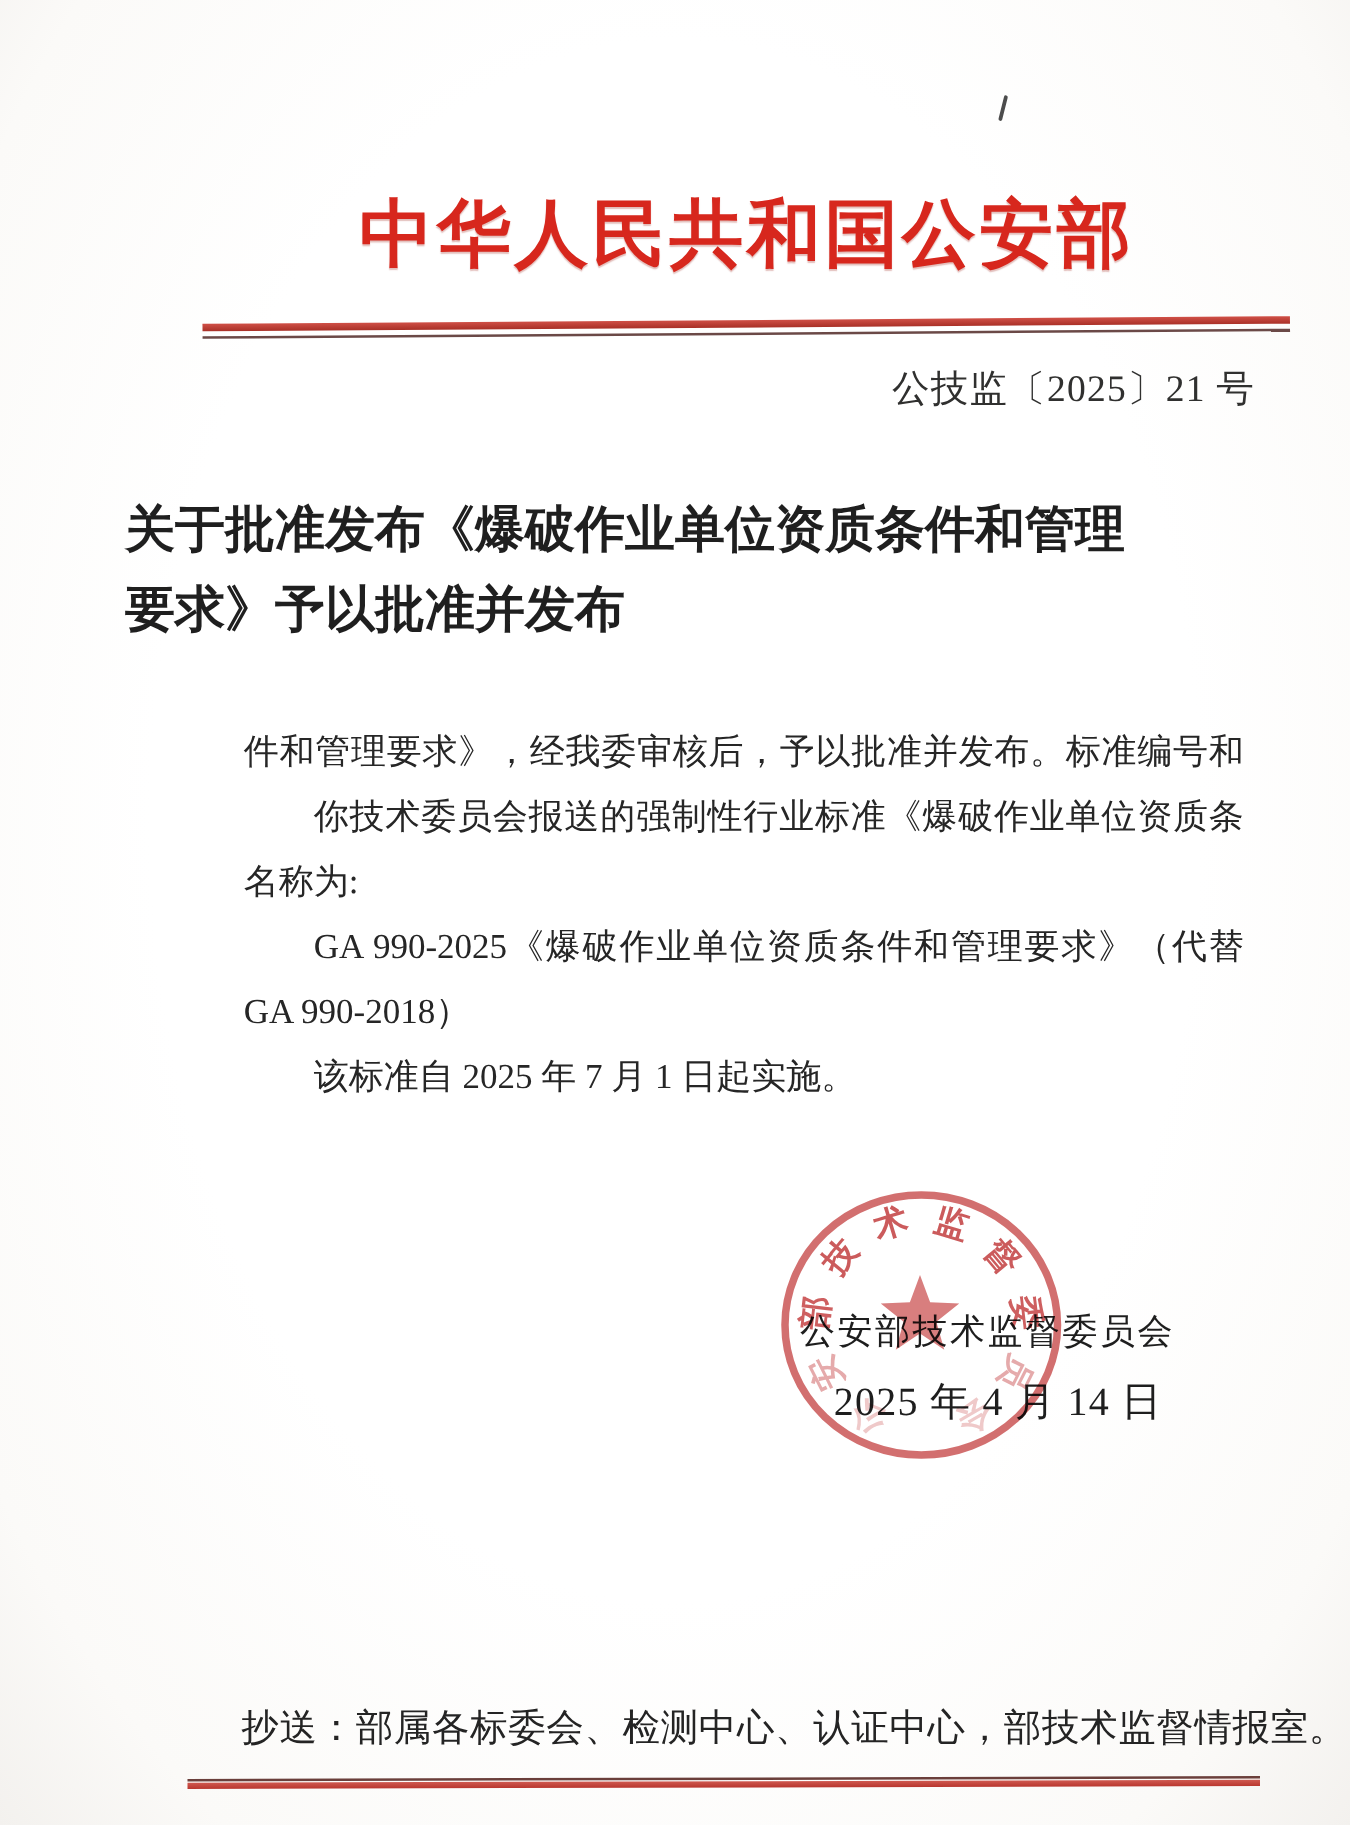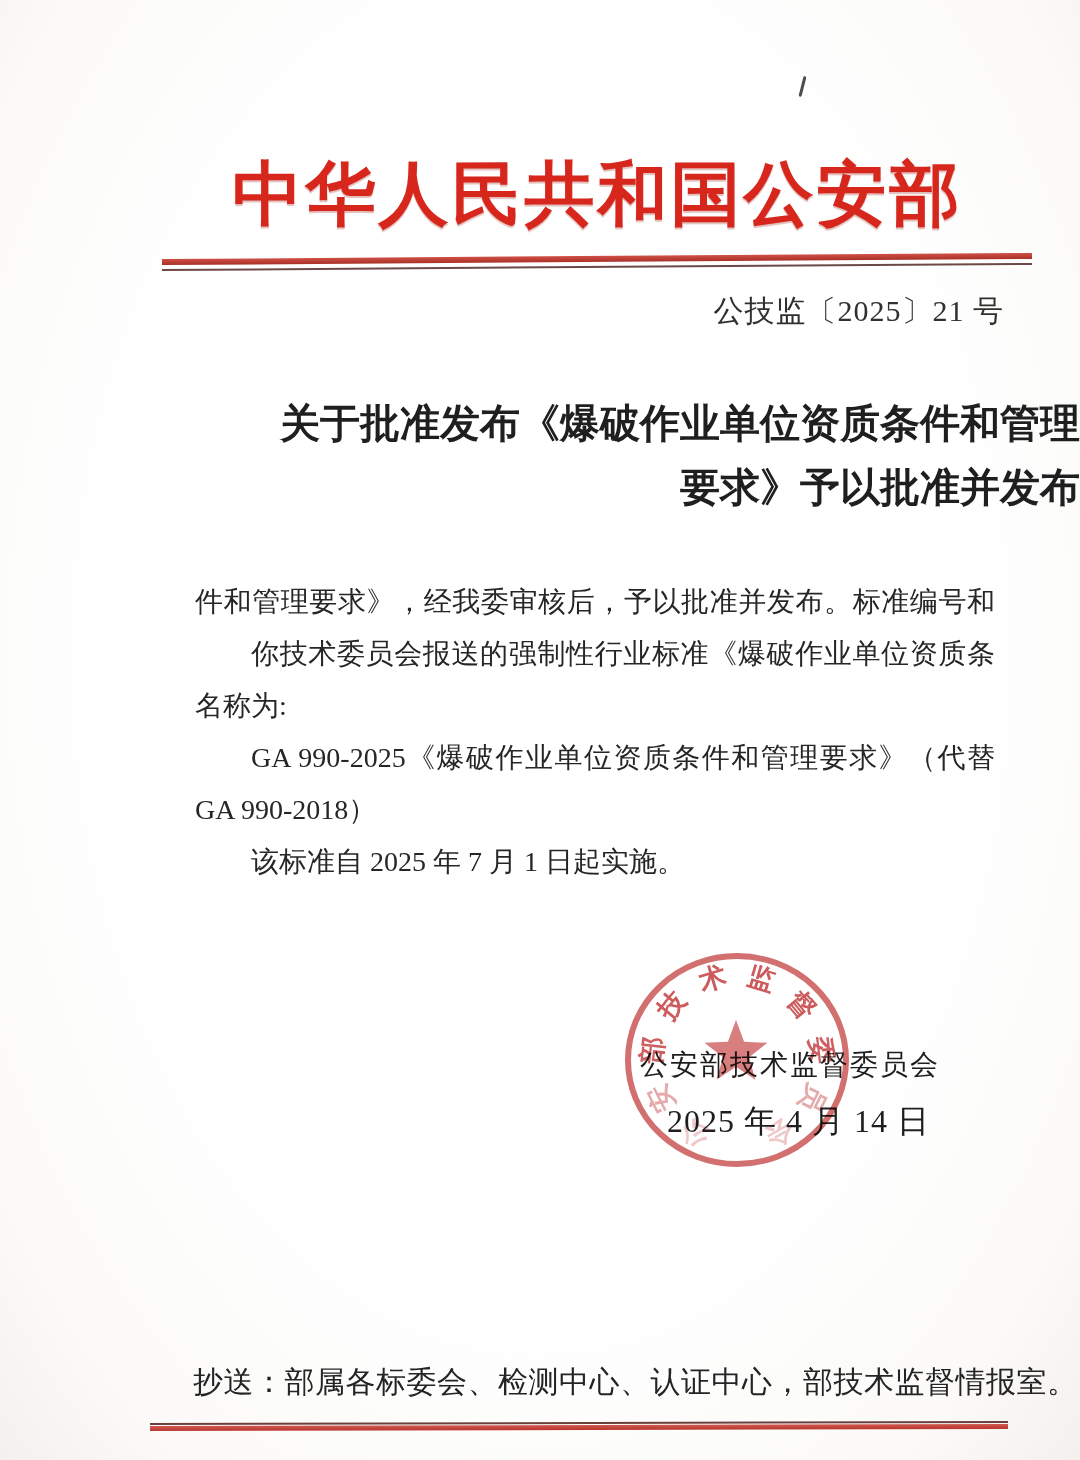--- a/index.html
+++ b/index.html
@@ -12,36 +12,36 @@
     position:relative;width:1080px;height:1460px;overflow:hidden;
     background:radial-gradient(ellipse at 50% 45%, #ffffff 55%, #fbfaf8 85%, #f3f1ee 100%);
     color:#262626;
   }
   .stray-mark{
     position:absolute;left:801px;top:76px;width:3px;height:21px;
     background:#4c4c4c;transform:rotate(14deg);border-radius:2px;
   }
   .masthead{
     position:absolute;left:115px;top:148px;width:965px;margin:0;
-    text-align:center;font-size:70px;font-weight:700;letter-spacing:3px;
+    text-align:center;font-size:59px;font-weight:700;letter-spacing:3px;
     color:#d7271d;
     text-shadow:0 2px 1px rgba(150,20,10,0.28);
     white-space:nowrap;
   }
   .rule-top{position:absolute;left:162px;top:256px;width:870px;transform:rotate(-0.4deg);}
   .rule-top .thick{height:6px;background:linear-gradient(180deg,#d05047,#a93027);}
   .rule-top .gap{height:4px;}
   .rule-top .thin{height:2px;background:#6b4947;}
   .doc-number{
     position:absolute;top:291px;right:76px;
     font-size:30px;letter-spacing:1px;color:#30302f;white-space:nowrap;
   }
   .doc-title{
     position:absolute;left:100px;top:392px;width:980px;
-    text-align:right;font-size:40px;font-weight:700;line-height:64px;
+    text-align:left;font-size:40px;font-weight:700;line-height:64px;
     color:#1f1f1f;
   }
   .body-block{
     position:absolute;left:195px;top:576px;width:800px;
     font-size:28px;line-height:52px;color:#262626;
   }
   .body-block p{margin:0;white-space:nowrap;}
   .body-block p.just{white-space:normal;text-align:justify;text-align-last:justify;}
   .body-block p.indent{text-indent:2em;}
   .signature{

